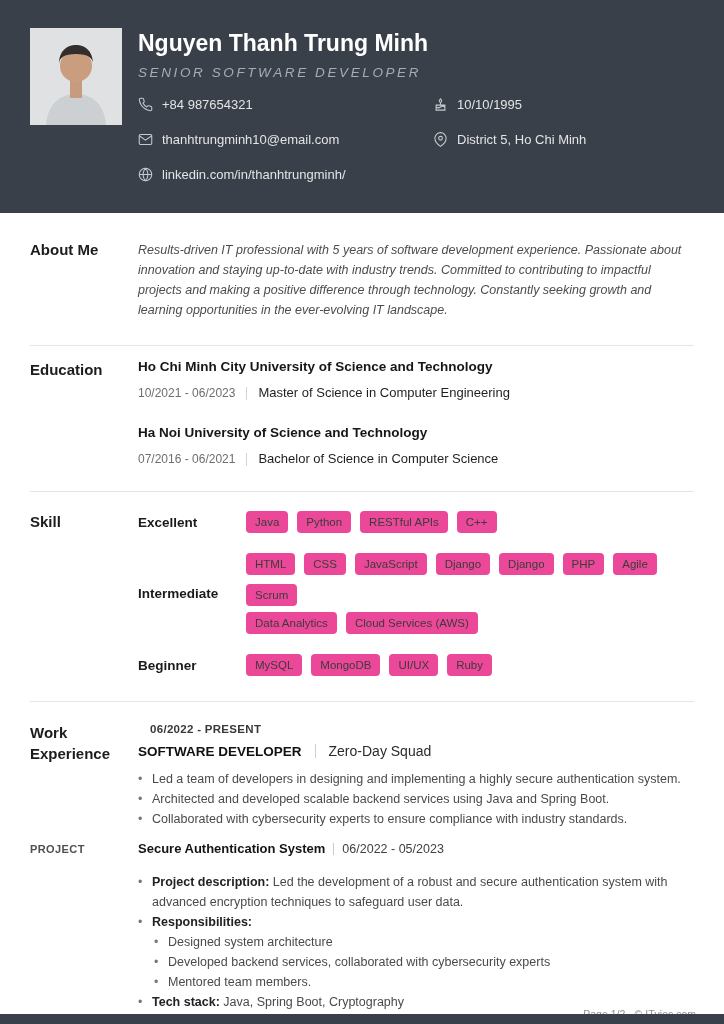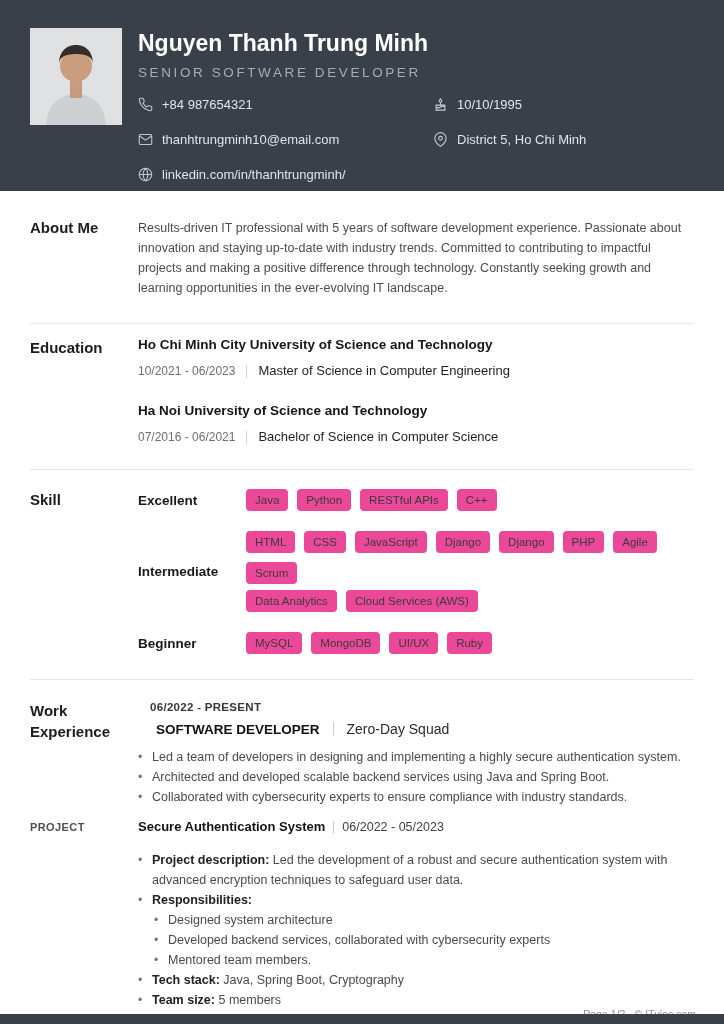--- a/index.html
+++ b/index.html
@@ -1,58 +1,58 @@
 <!DOCTYPE html>
 <html><head>
 <meta charset="utf-8">
 <style>
   html,body{margin:0;padding:0;background:#eceff1;}
   .page{
     width:724px;height:1024px;position:relative;margin:0 auto;background:#ffffff;
     overflow:hidden;font-family:"Liberation Sans",sans-serif;color:#1d1d1f;
   }
   
-  .header{height:191px;background:#3a4049;box-sizing:border-box;padding:28px 30px 0 30px;display:flex;}
+  .header{height:213px;background:#3a4049;box-sizing:border-box;padding:28px 30px 0 30px;display:flex;}
   .photo{width:92px;height:97px;flex-shrink:0;margin-right:16px;background:#e3e4e5;overflow:hidden;}
   .header-info{padding-top:2px;flex:1;}
   .person-name{font-size:23px;font-weight:bold;color:#ffffff;line-height:26px;margin:0;}
-  .job-title{font-size:13.5px;color:#a7acb4;letter-spacing:2.6px;margin-top:9px;}
+  .job-title{font-size:13.5px;color:#a7acb4;letter-spacing:2.6px;margin-top:9px;font-style:italic;}
   .contact-grid{margin-top:17px;display:grid;grid-template-columns:295px 1fr;row-gap:20px;}
   .contact-item{display:flex;align-items:center;font-size:13px;color:#e2e4e6;line-height:14px;}
   .contact-item svg{width:15px;height:15px;margin-right:9px;stroke:#c5c9ce;fill:none;stroke-width:1.7;flex-shrink:0;}
   
   .content{padding:0 30px;}
   .section{display:flex;}
   .section-label{width:108px;flex-shrink:0;font-size:15px;font-weight:bold;color:#1c1c1c;line-height:21px;}
   .section-body{flex:1;min-width:0;}
   .divider{border:none;border-top:1px solid #e5e5e6;margin:25px 0 0 0;}
   
   .sec-about{margin-top:26px;}
-  .about-text{font-size:12.5px;line-height:20px;color:#4c4c4c;margin:1px 0 0 0;}
+  .about-text{font-size:12.5px;line-height:20px;color:#4c4c4c;margin:1px 0 0 0;font-style:italic;}
   
   .sec-edu{margin-top:13px;}
   .edu-item + .edu-item{margin-top:25px;}
   .edu-school{font-size:13.5px;font-weight:bold;color:#161616;line-height:16px;}
   .edu-meta{margin-top:10px;display:flex;align-items:flex-end;}
   .edu-period{font-size:12px;color:#6e6e6e;}
   .vsep{display:inline-block;width:1px;height:13px;background:#d4d4d4;margin:0 11px;}
   .edu-degree{font-size:13px;color:#1f1f1f;}
   
   .sec-skill{margin-top:19px;}
   .skill-group{display:flex;align-items:center;}
   .skill-group + .skill-group{margin-top:20px;}
   .skill-level{width:108px;flex-shrink:0;font-size:13.5px;font-weight:bold;color:#1a1a1a;line-height:21px;}
   .tag-rows{flex:1;}
   .tag-row{display:flex;flex-wrap:wrap;gap:9px;}
   .tag-row + .tag-row{margin-top:6px;}
   .tag{background:#ec4899;color:#3b3b3b;font-size:11.5px;line-height:12px;padding:5px 9px;border-radius:4px;white-space:nowrap;}
   
   .sec-work{margin-top:20px;}
   .exp-period{font-size:11.5px;font-weight:bold;color:#383838;letter-spacing:.3px;line-height:14px;margin-left:12px;}
-  .exp-title-row{margin-top:7px;display:flex;align-items:center;margin-left:18px;}
+  .exp-title-row{margin-top:7px;display:flex;align-items:center;}
   .exp-role{font-size:13.5px;font-weight:bold;color:#111111;}
   .exp-sep{display:inline-block;width:1px;height:14px;background:#cfcfcf;margin:0 13px;}
   .exp-company{font-size:14px;color:#2b2b2b;}
   .blist{margin-top:10px;}
   .bli{display:flex;font-size:12.5px;line-height:20px;color:#4a4a4a;}
   .blt{width:14px;flex-shrink:0;color:#777;}
   .btxt{flex:1;}
   .btxt b{color:#222;}
   .sub{margin-left:16px;}
   

